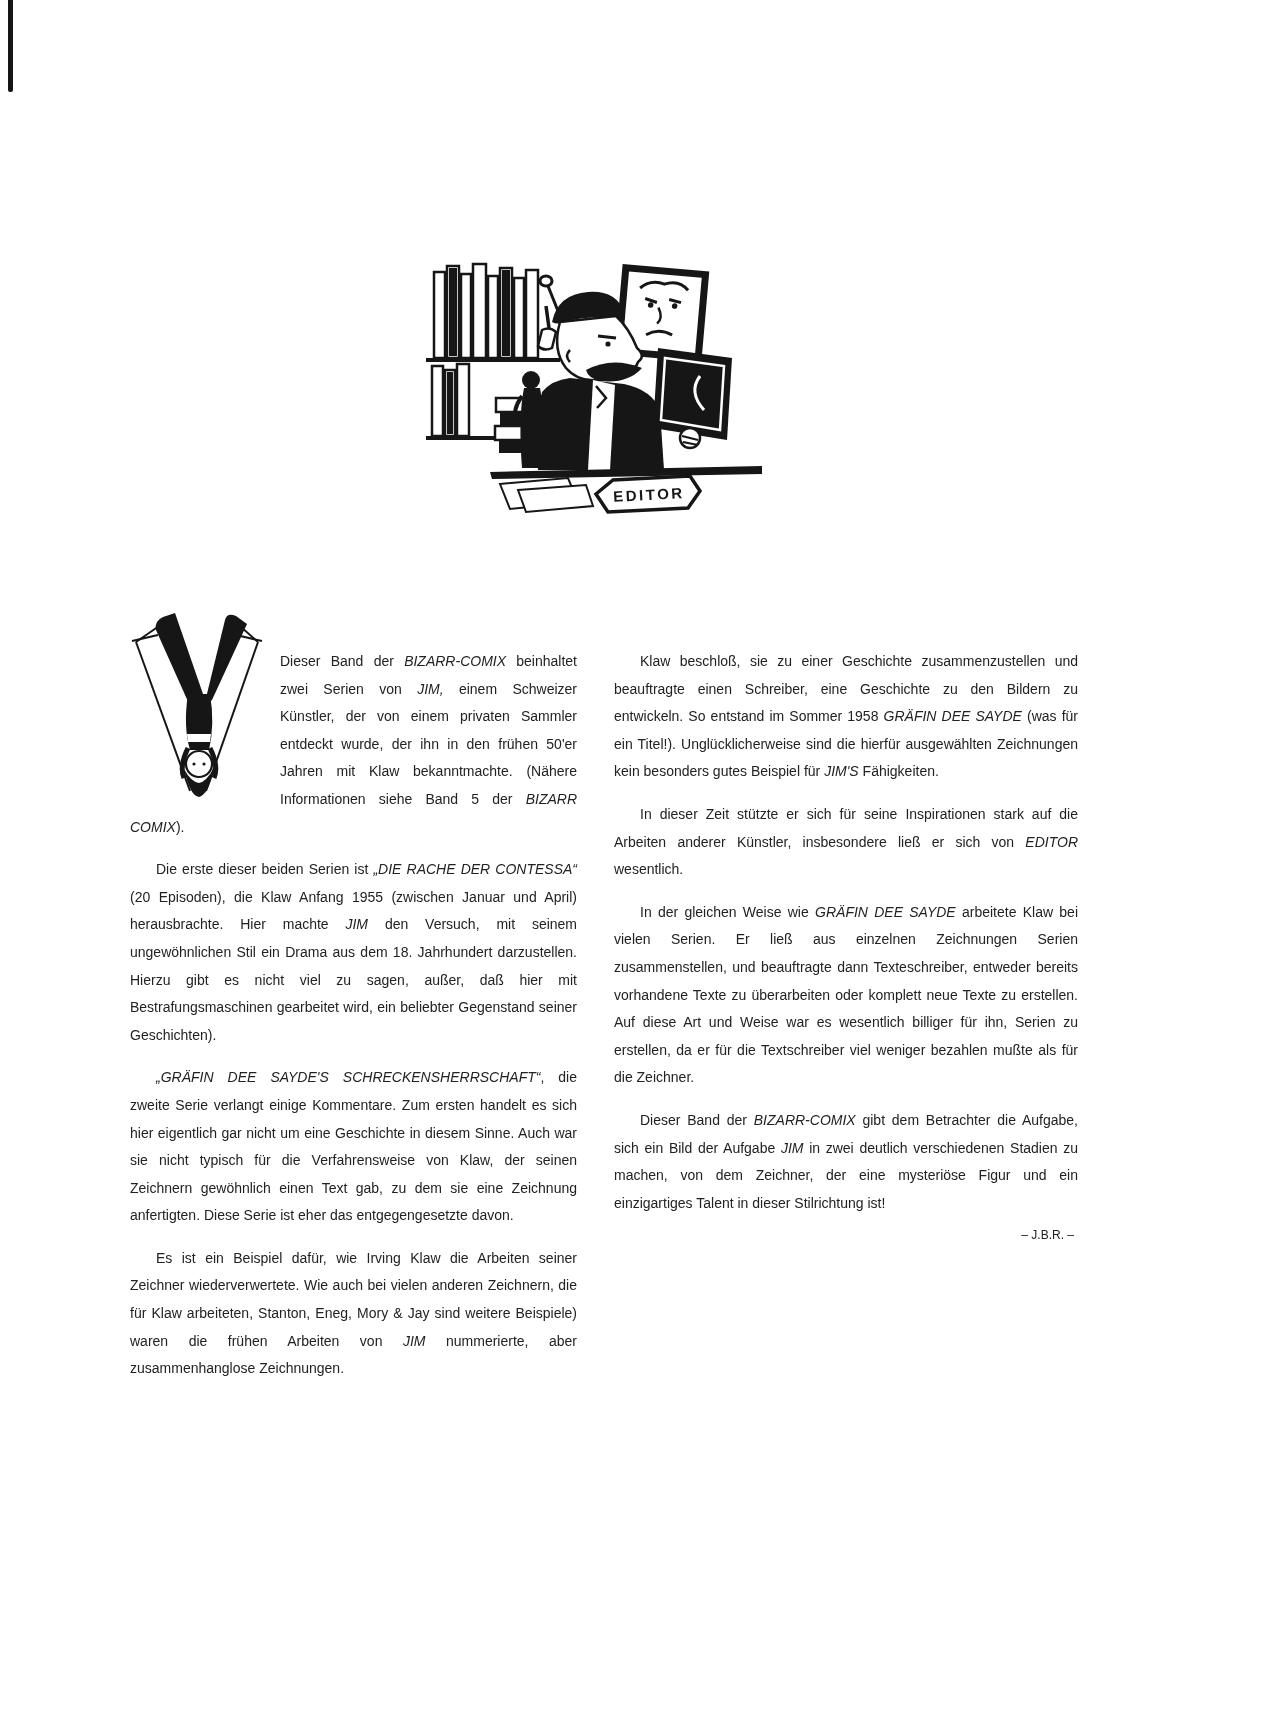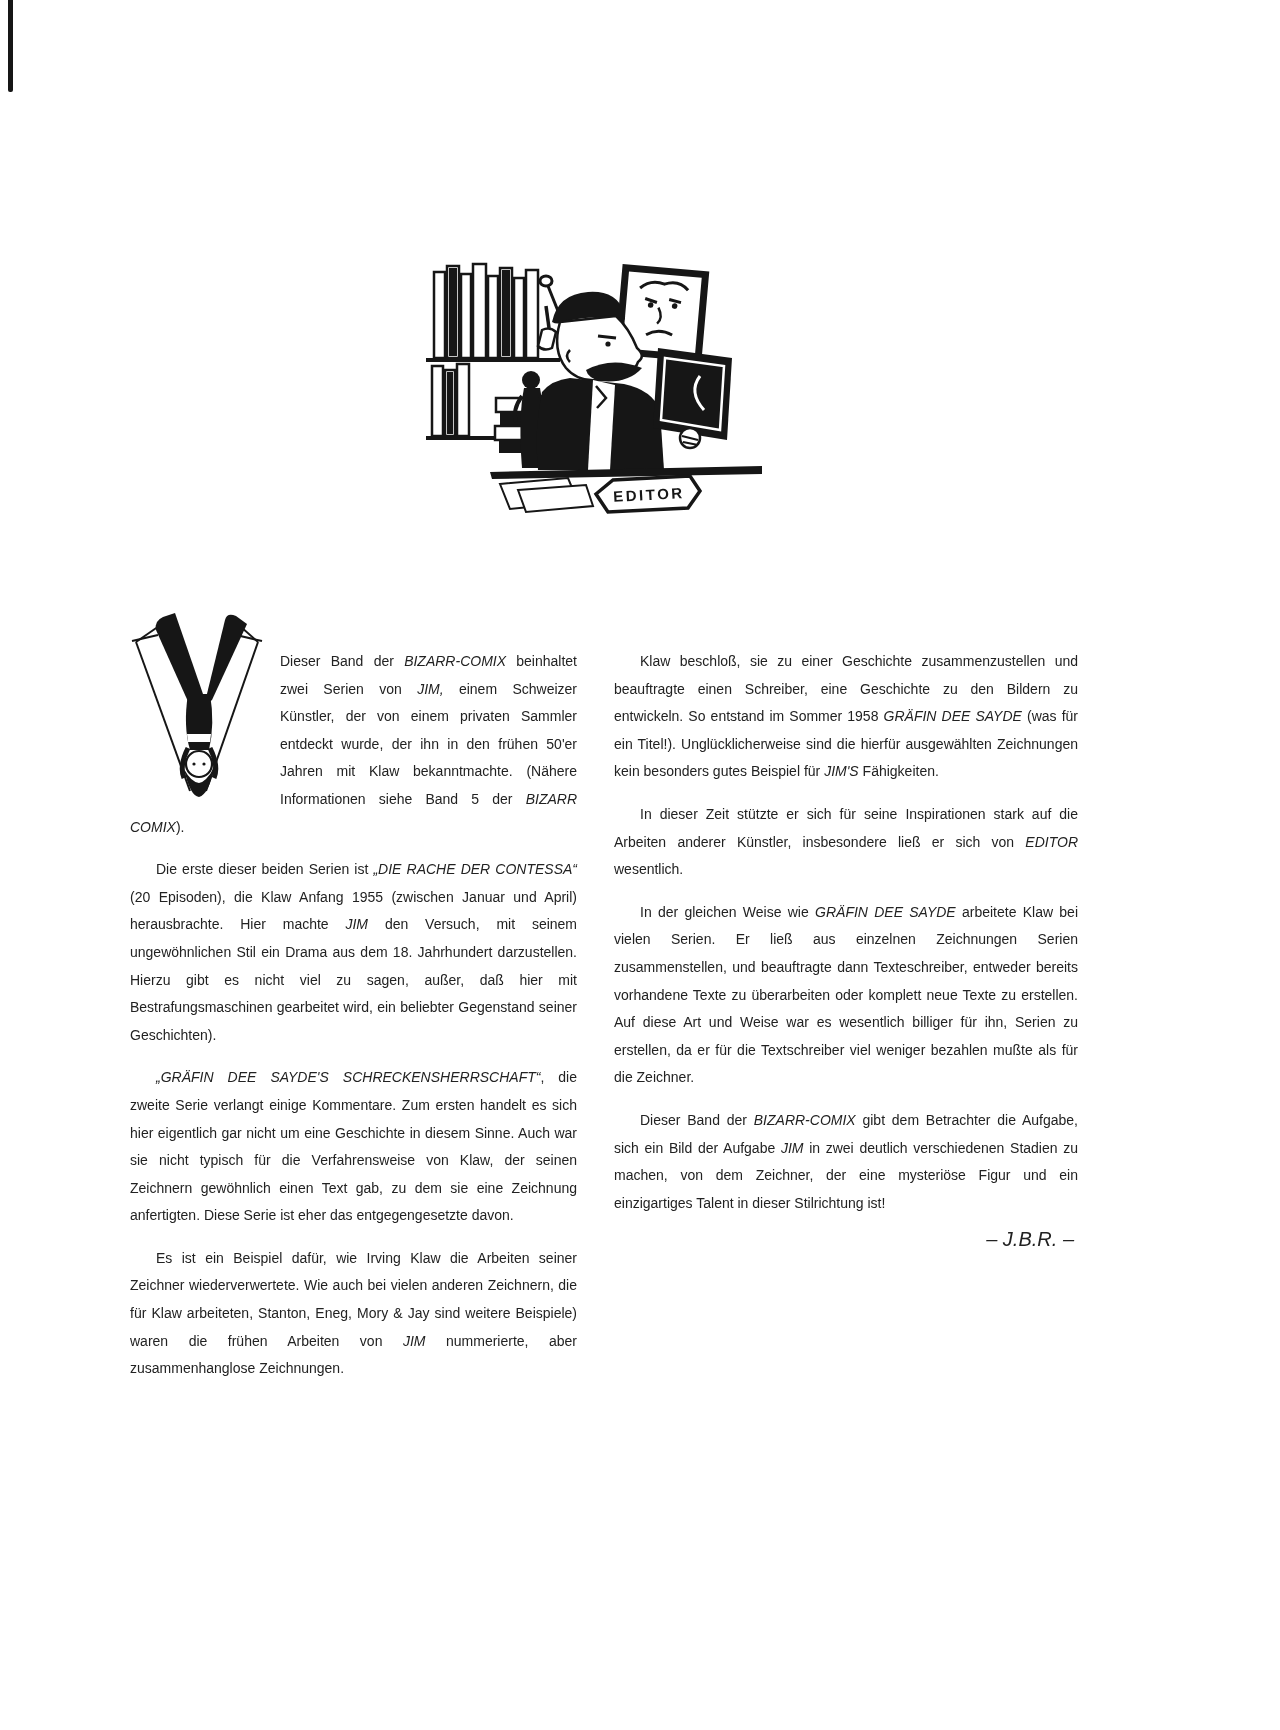--- a/index.html
+++ b/index.html
@@ -40,22 +40,21 @@
     color:#222;
   }
   .para i { font-style:italic; }
   .para.indent { text-indent:26px; }
   .hang-illo {
     float:left;
     width:134px; height:190px;
     margin:-40px 16px 4px 0;
   }
   .signature {
-    font-size:20px;
-    font-style:italic;
+    font-size:12px;
     text-align:right;
     padding-right:4px;
     margin-top:-4px;
     color:#222;
   }
   .ink { fill:#161616; }
   .ln  { stroke:#161616; fill:none; }
   .editor-sign-text {
     font-family:"Liberation Sans", sans-serif;
     font-size:15px; font-weight:bold; letter-spacing:2.5px;

